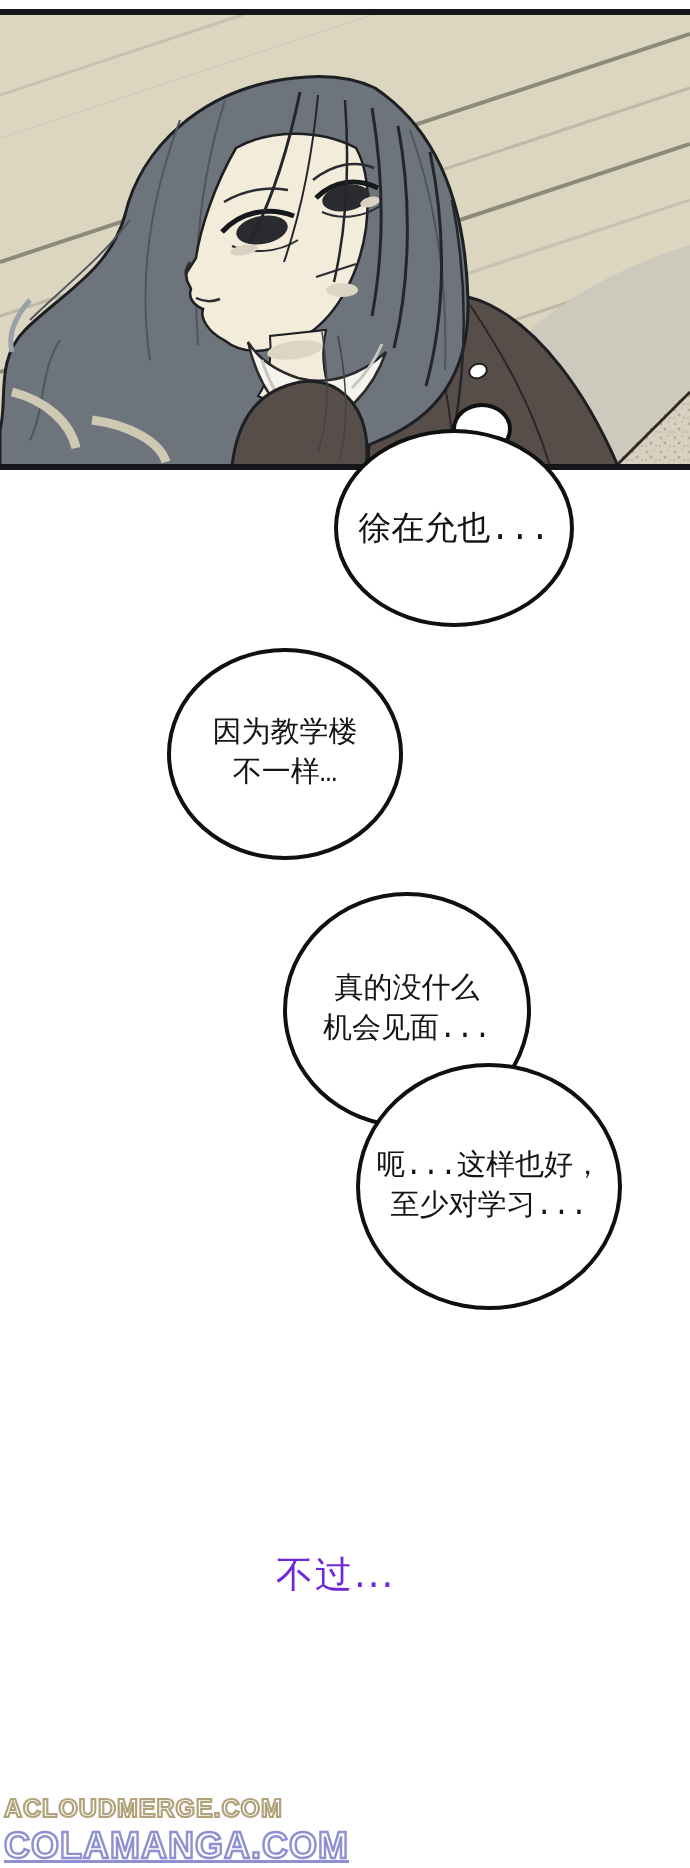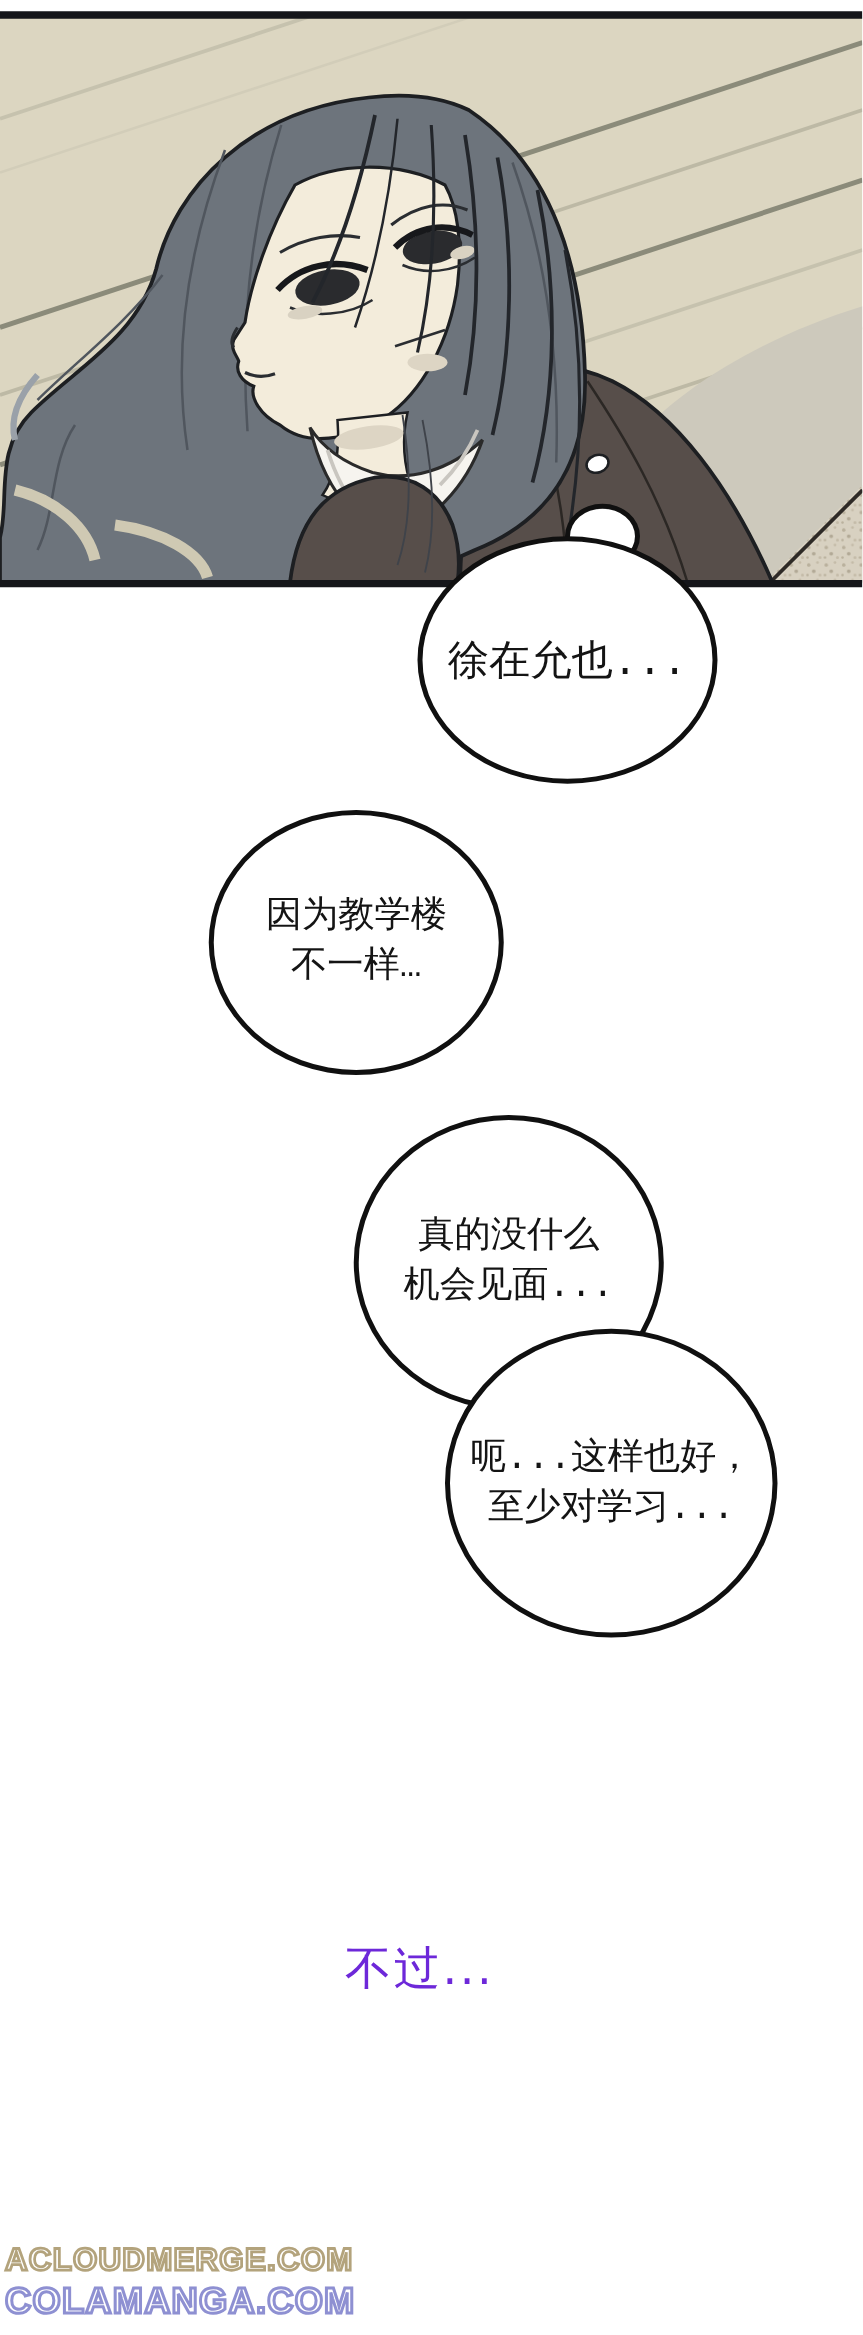--- a/index.html
+++ b/index.html
@@ -47,21 +47,21 @@
   .wm{
     position:absolute;left:4px;
     font-family:"Liberation Sans","DejaVu Sans",sans-serif;
     font-weight:800;
     color:#ffffff;
     letter-spacing:1px;
     z-index:6;
     white-space:nowrap;
   }
   .wm1{top:1794px;font-size:25px;-webkit-text-stroke:2.2px #b3a37c;}
-  .wm2{top:1825px;font-size:29px;-webkit-text-stroke:2.4px #8e90d2;}
+  .wm2{top:1825px;font-size:36px;text-decoration:underline;-webkit-text-stroke:2.4px #8e90d2;}
 </style>
 </head>
 <body>
 
 <div class="canvas">
 
   <svg class="panel-svg" width="690" height="470" viewBox="0 0 690 470">
     <defs>
       <clipPath id="panelClip">
           <rect x="0" y="12" width="690" height="454"></rect>

